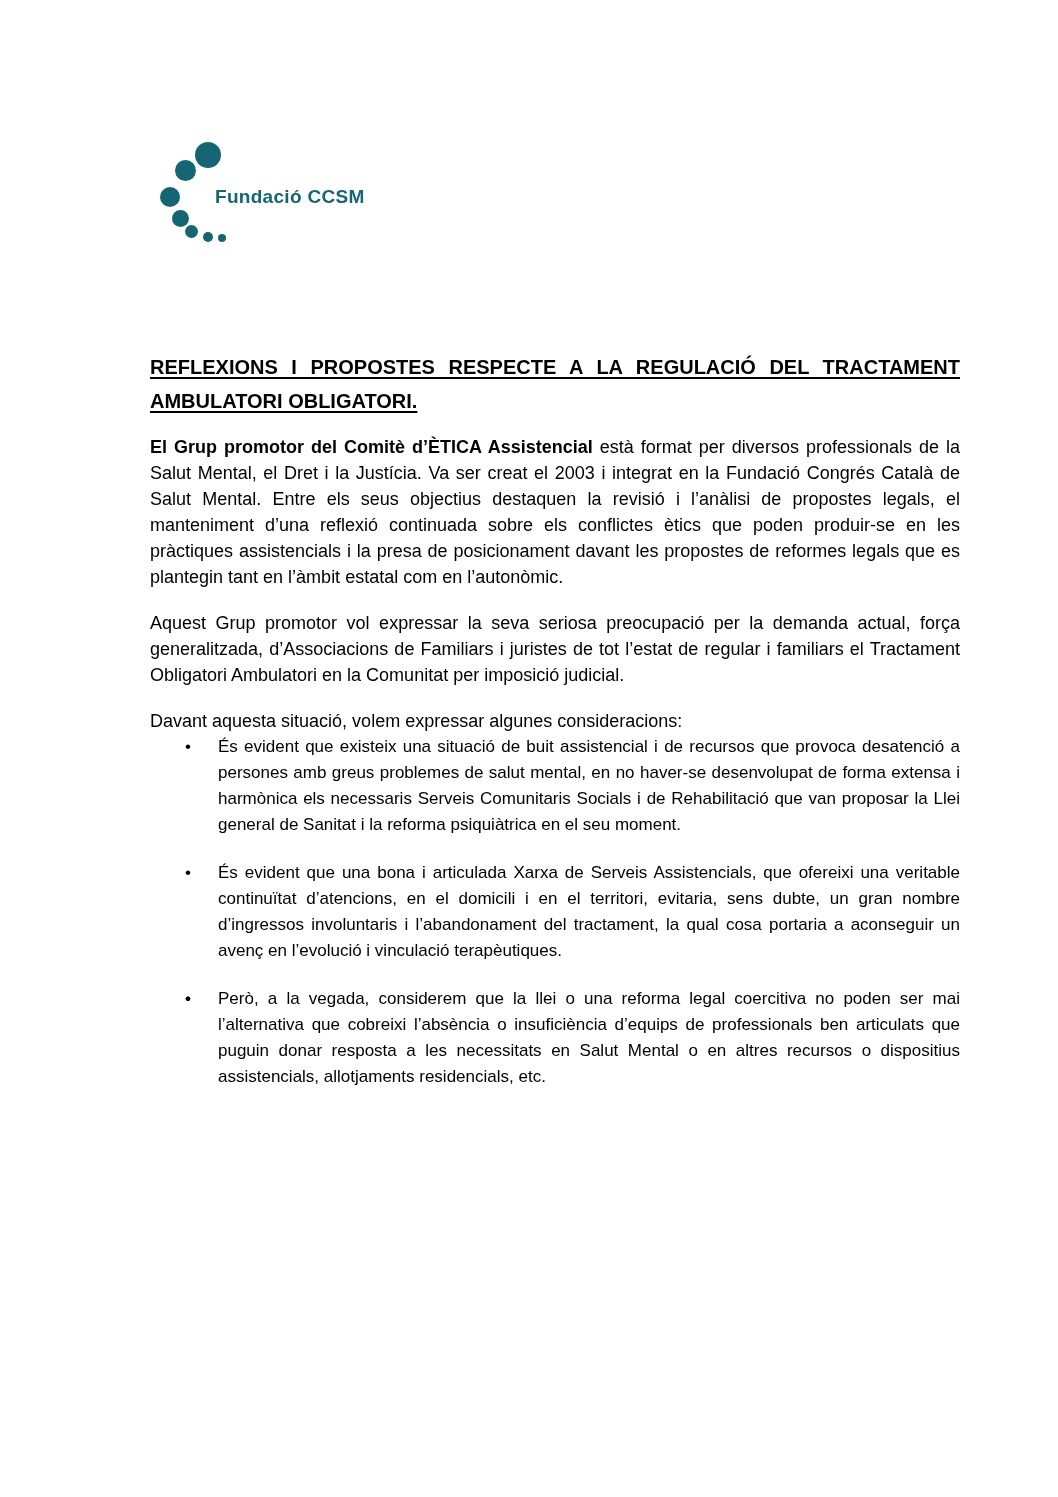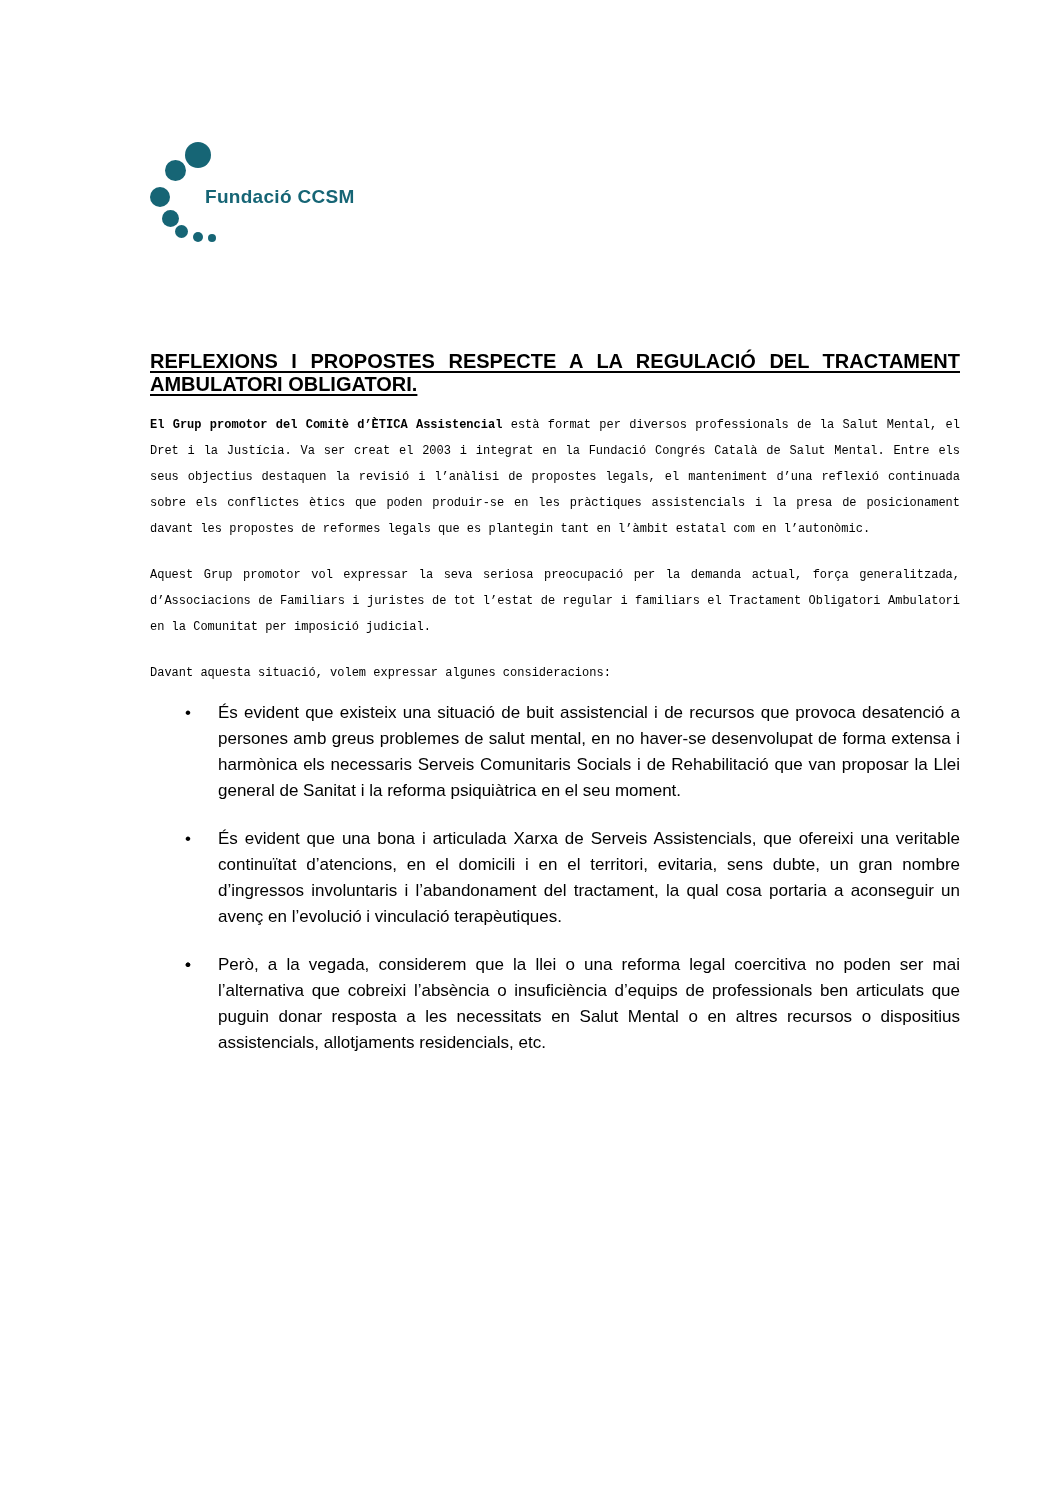--- a/index.html
+++ b/index.html
@@ -12,21 +12,21 @@
     width: 1058px;
     height: 1497px;
     background: #ffffff;
     color: #000000;
     font-family: "Liberation Sans", "DejaVu Sans", sans-serif;
     overflow: hidden;
   }
   
   .logo {
     position: absolute;
-    left: 150px;
+    left: 160px;
     top: 140px;
     width: 300px;
     height: 110px;
   }
   .logo .dot {
     position: absolute;
     border-radius: 50%;
     background: #166575;
   }
   .logo-text {
@@ -43,34 +43,33 @@
   .content {
     position: absolute;
     left: 150px;
     top: 350px;
     width: 810px;
   }
   .doc-title {
     margin: 0 0 16px 0;
     font-size: 20px;
     font-weight: bold;
-    line-height: 23px;
+    line-height: 34px;
     text-align: justify;
     text-decoration: underline;
     text-underline-offset: 3px;
   }
   p.body-par {
     margin: 0 0 20px 0;
-    font-size: 12px;
+    font-size: 18px;
     line-height: 26px;
     text-align: justify;
-    font-family: Liberation Mono, monospace;
   }
   p.body-par.last-intro {
-    margin-bottom: 14px;
+    margin-bottom: 0;
   }
   ul.considerations {
     margin: 0;
     padding: 0;
     list-style: none;
   }
   ul.considerations li {
     position: relative;
     padding-left: 68px;
     margin-bottom: 22px;

